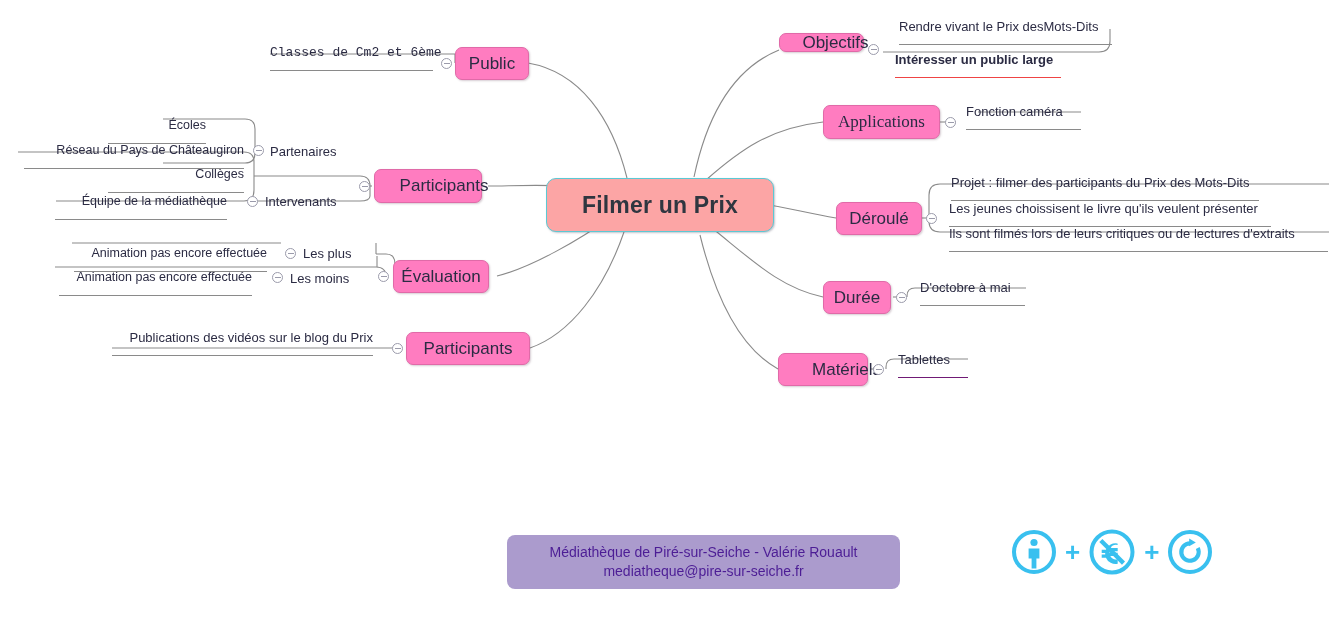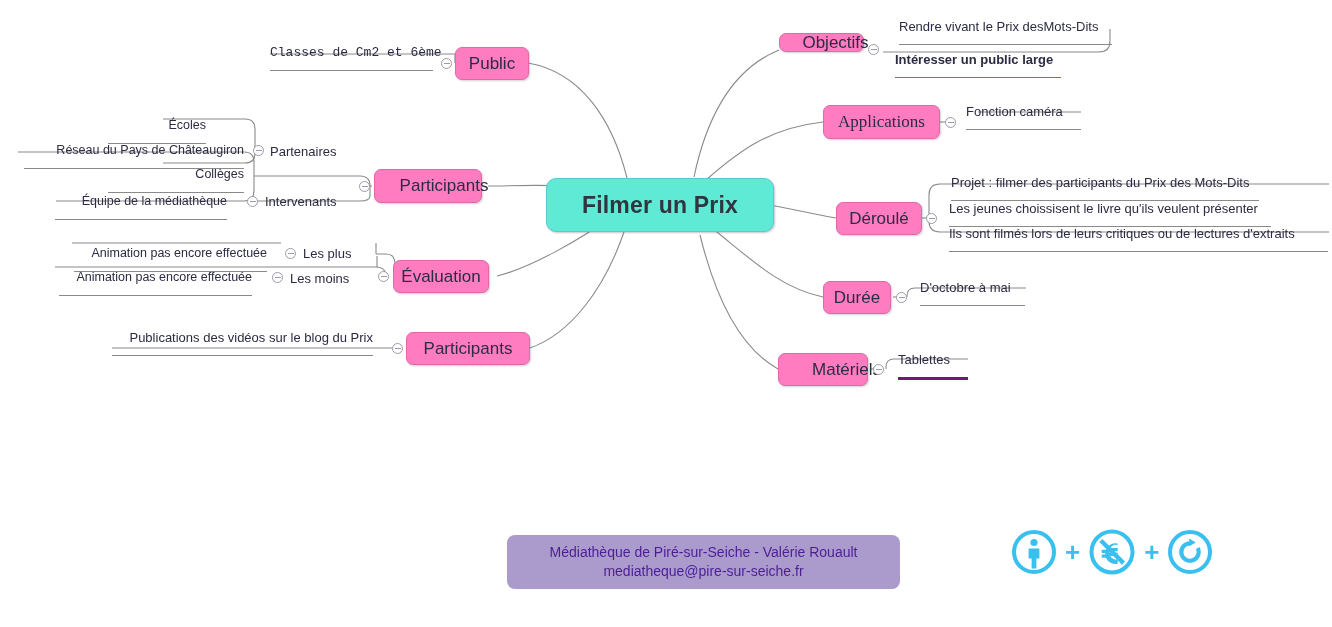--- a/index.html
+++ b/index.html
@@ -31,21 +31,21 @@
   
   .node {
     position: absolute;
     box-sizing: border-box;
     display: flex;
     align-items: center;
     justify-content: center;
     white-space: nowrap;
   }
   .node-center {
-    background: #5eead4;
+    background: #fca5a5;
     border: 1px solid #5bc9d4;
     border-radius: 10px;
     color: #2f3640;
     font-size: 23px;
     font-weight: bold;
     letter-spacing: 0.2px;
     box-shadow: 1px 1px 2px rgba(90,90,110,0.35);
   }
   .node-branch {
     background: #FF7CC0;
@@ -210,21 +210,21 @@
   <div class="node node-branch" style="left:823px; top:281px; width:68px; height:33px;">
     <span>Durée</span>
   </div>
   <div class="toggle" style="left:896px; top:292px;"></div>
   <div class="leaf r" style="left:920px; top:280px; border-bottom:1px solid #8a8a8a; width:105px;">D'octobre à mai</div>
 
   <div class="node node-branch" style="left:778px; top:353px; width:90px; height:33px;padding-left:47px;">
     <span>Matériels</span>
   </div>
   <div class="toggle" style="left:873px; top:364px;"></div>
-  <div class="leaf r" style="left:898px; top:352px; border-bottom:3px solid #701a75; width:70px;">Tablettes</div>
+  <div class="leaf r" style="left:898px; top:352px; border-bottom:1px solid #701a75; width:70px;">Tablettes</div>
 
   <div class="node node-branch" style="left:455px; top:47px; width:74px; height:33px;">
     <span>Public</span>
   </div>
   <div class="toggle" style="left:441px; top:58px;"></div>
   <div class="leaf l" style="left:270px; top:45px; border-bottom:1px solid #8a8a8a; width:163px;font-family:Liberation Mono, monospace;">Classes de Cm2 et 6ème</div>
 
   <div class="node node-branch" style="left:374px; top:169px; width:108px; height:34px;padding-left:32px;">
     <span>Participants</span>
   </div>

